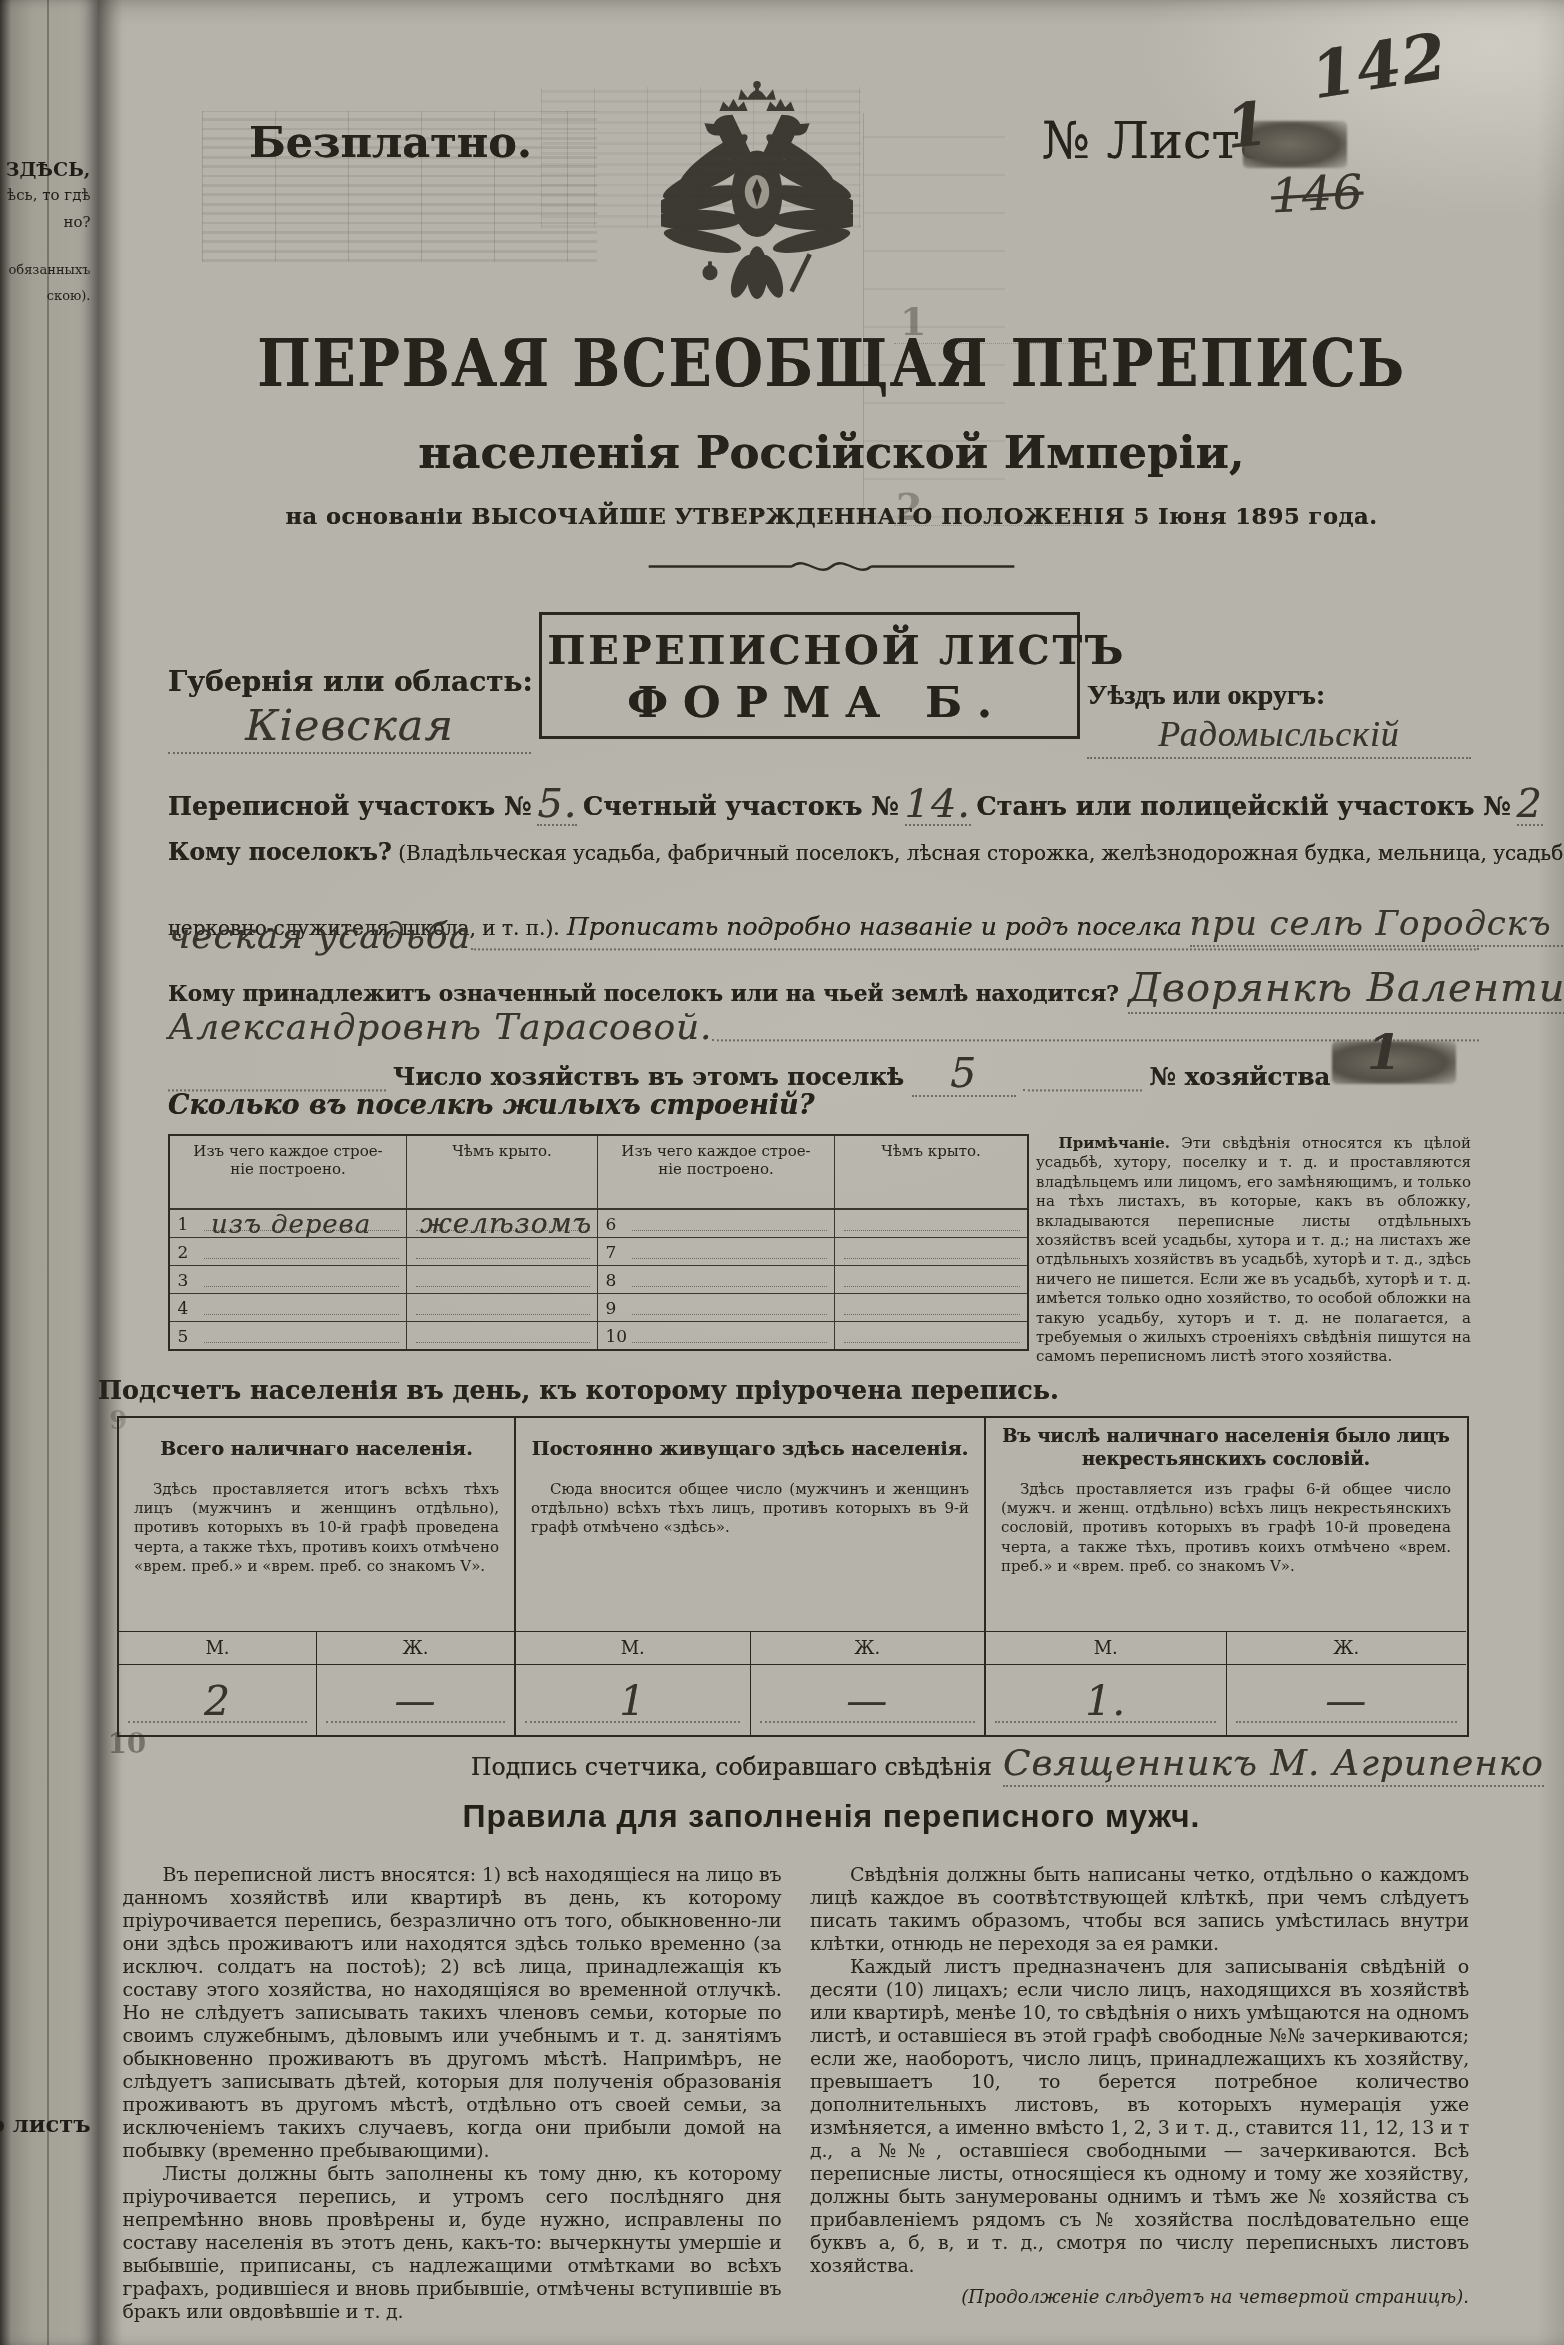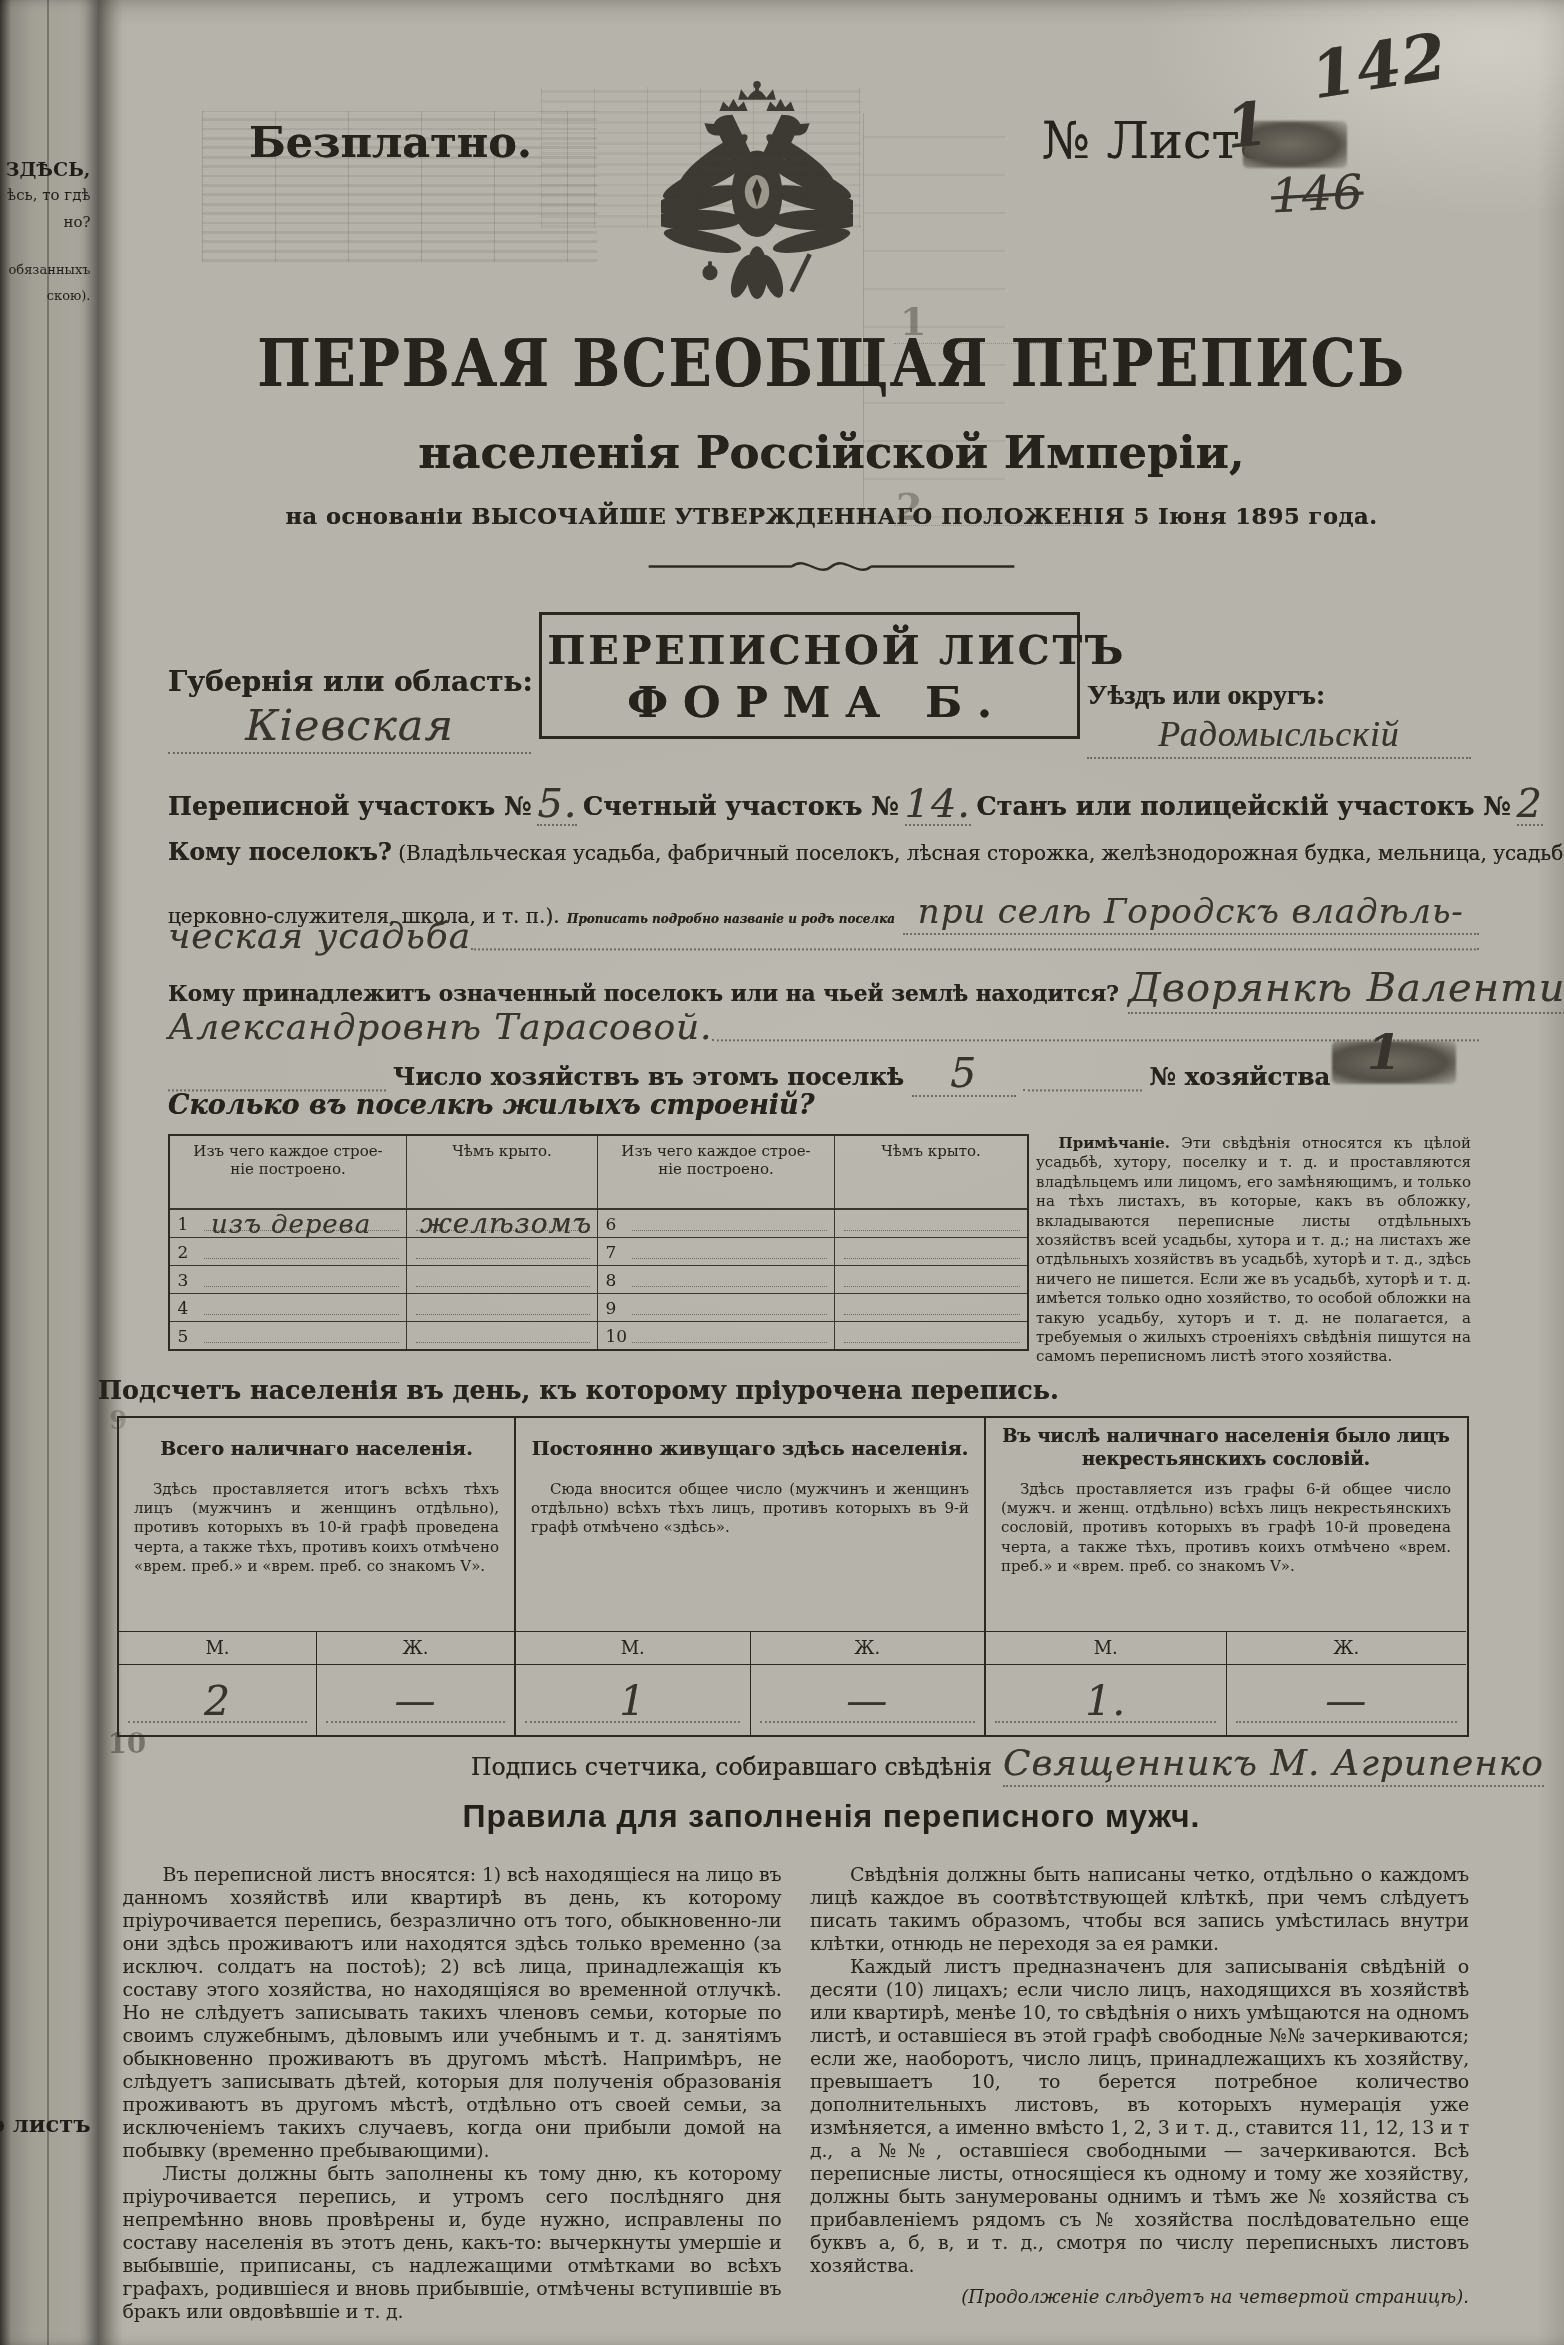--- a/index.html
+++ b/index.html
@@ -91,21 +91,21 @@
   .prec {left:70px; top:778px; width:1311px; gap:5.6px;}
   .prec .lbl {font-size:25.4px; font-weight:600; white-space:nowrap;}
   .prec .blank .hand {font-size:40px; position:relative; top:1.9px;}
   .w1{width:85px;} .w2{width:104px;} .w3{width:113px;}
 
   
   .set1 {left:70px; top:838px; width:1311px; white-space:nowrap; font-size:20px;}
   .set1 .qb {font-size:23.5px; font-weight:700;}
   .set2 {left:70px; top:874px; width:1311px; gap:7.5px;}
   .set2 .pr {font-size:20px; white-space:nowrap;}
-  .set2 .it {font-size:12px; font-weight:700; font-style:italic; white-space:nowrap;margin-top:38px;}
+  .set2 .it {font-size:25px; font-weight:400; font-style:italic; white-space:nowrap;margin-top:38px;}
   .set2 .hv {flex:1; border-bottom:2.4px dotted rgba(60,56,48,.6); font-size:34px; text-align:center; padding-bottom:1.9px;}
   .set3 {left:70px; top:915px; width:1311px;}
   .set3 .hand {font-size:36px;}
   .owner1 {left:70px; top:964px; width:1311px; gap:9.4px;}
   .owner1 .lbl {font-size:21.7px; font-weight:600; white-space:nowrap;}
   .owner1 .hv {flex:1; border-bottom:2.4px dotted rgba(60,56,48,.6); font-size:40px; text-align:center; padding-bottom:1.9px;}
   .owner2 {left:70px; top:1006px; width:1311px;}
   .owner2 .hand {font-size:36px;}
   .hh {left:70px; top:1047px; width:1311px; gap:7.5px;}
   .hh .lbl {font-size:24.5px; font-weight:600; white-space:nowrap;}

